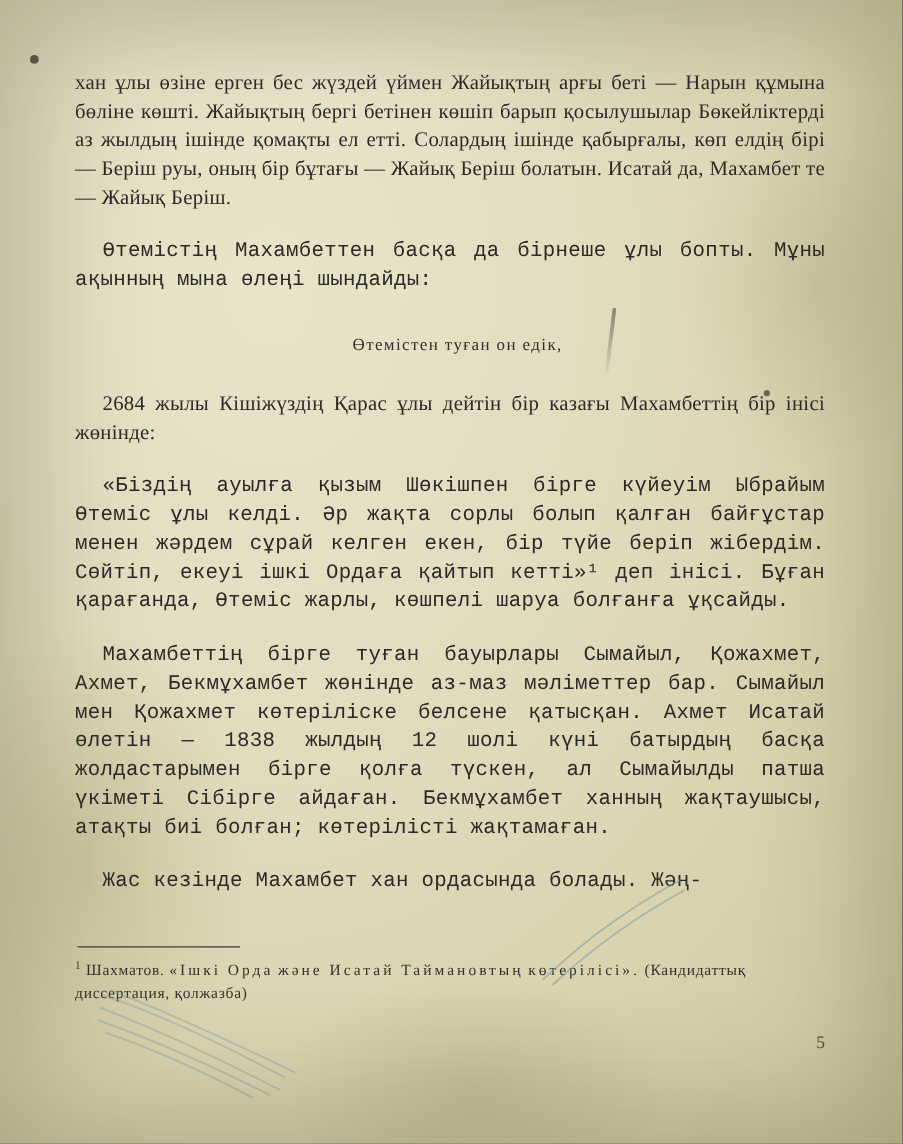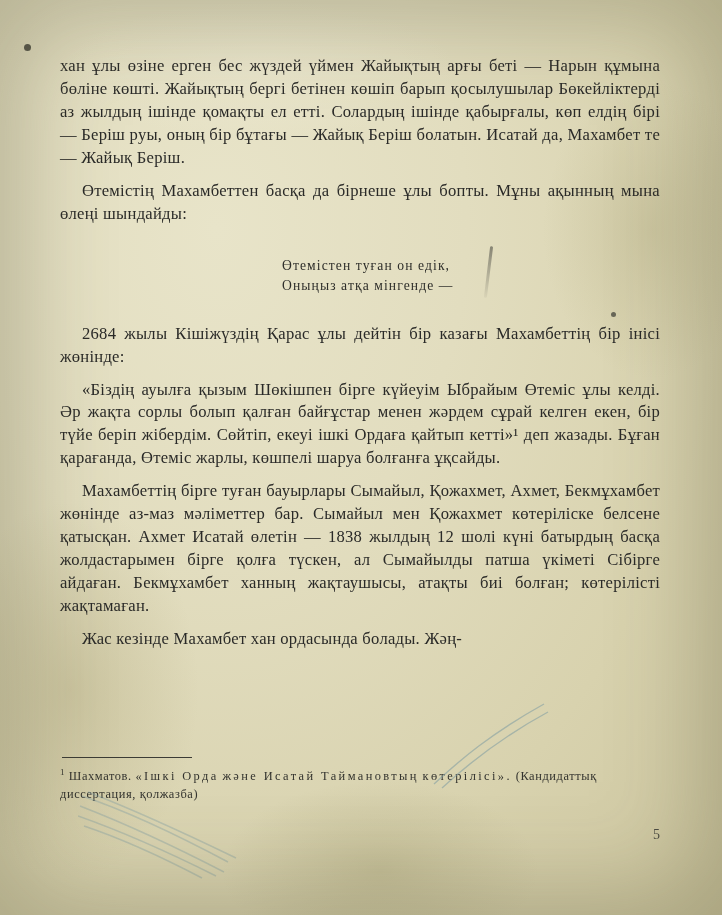--- a/index.html
+++ b/index.html
@@ -50,21 +50,21 @@
 
   p {
     margin: 0;
     color: #2a2a28;
     font-size: 16.6px;
     line-height: 1.385;
     text-align: justify;
     letter-spacing: 0.25px;
   }
   p.indent { text-indent: 22px; }
-  p.spaced { margin-top: 10px; }
+  p.spaced { margin-top: 20px; font-family: Liberation Mono, monospace; }
 
   .verse {
     margin: 30px 0 0 0;
     padding-left: 180px;
     color: #2e2e2a;
     font-size: 13.6px;
     line-height: 1.5;
     letter-spacing: 1.1px;
   }
   .verse div { white-space: nowrap; margin-left: 42px; }
@@ -160,27 +160,26 @@
   <div class="side-dot"></div>
   <div class="ink-stroke"></div>
 
   <div class="content">
 
     <p>хан ұлы өзіне ерген бес жүздей үймен Жайықтың арғы беті — Нарын құмына бөліне көшті. Жайықтың бергі бетінен көшіп барып қосылушылар Бөкейліктерді аз жылдың ішінде қомақты ел етті. Солардың ішінде қабырғалы, көп елдің бірі — Беріш руы, оның бір бұтағы — Жайық Беріш болатын. Исатай да, Махамбет те — Жайық Беріш.</p>
     <p class="indent spaced">Өтемістің Махамбеттен басқа да бірнеше ұлы бопты. Мұны ақынның мына өлеңі шындайды:</p>
 
     <div class="verse">
       <div>Өтемістен туған он едік,</div>
-      <div>Оныңыз атқа мінгенде —</div>
     </div>
 
     <div class="para-gap"></div>
 
     <p class="indent">2684 жылы Кішіжүздің Қарас ұлы дейтін бір казағы Махамбеттің бір інісі жөнінде:</p>
-    <p class="indent spaced">«Біздің ауылға қызым Шөкішпен бірге күйеуім Ыбрайым Өтеміс ұлы келді. Әр жақта сорлы болып қалған байғұстар менен жәрдем сұрай келген екен, бір түйе беріп жібердім. Сөйтіп, екеуі ішкі Ордаға қайтып кетті»¹ деп жазады. Бұған қарағанда, Өтеміс жарлы, көшпелі шаруа болғанға ұқсайды.</p>
+    <p class="indent spaced">«Біздің ауылға қызым Шөкішпен бірге күйеуім Ыбрайым Өтеміс ұлы келді. Әр жақта сорлы болып қалған байғұстар менен жәрдем сұрай келген екен, бір түйе беріп жібердім. Сөйтіп, екеуі ішкі Ордаға қайтып кетті»¹ деп інісі. Бұған қарағанда, Өтеміс жарлы, көшпелі шаруа болғанға ұқсайды.</p>
     <p class="indent spaced">Махамбеттің бірге туған бауырлары Сымайыл, Қожахмет, Ахмет, Бекмұхамбет жөнінде аз-маз мәліметтер бар. Сымайыл мен Қожахмет көтеріліске белсене қатысқан. Ахмет Исатай өлетін — 1838 жылдың 12 шолі күні батырдың басқа жолдастарымен бірге қолға түскен, ал Сымайылды патша үкіметі Сібірге айдаған. Бекмұхамбет ханның жақтаушысы, атақты биі болған; көтерілісті жақтамаған.</p>
     <p class="indent spaced">Жас кезінде Махамбет хан ордасында болады. Жәң-</p>
 
   </div>
 
   <div class="rule"></div>
 
   <div class="footnote">
     <span class="fn-sup">1</span>
     <span>Шахматов.</span>

